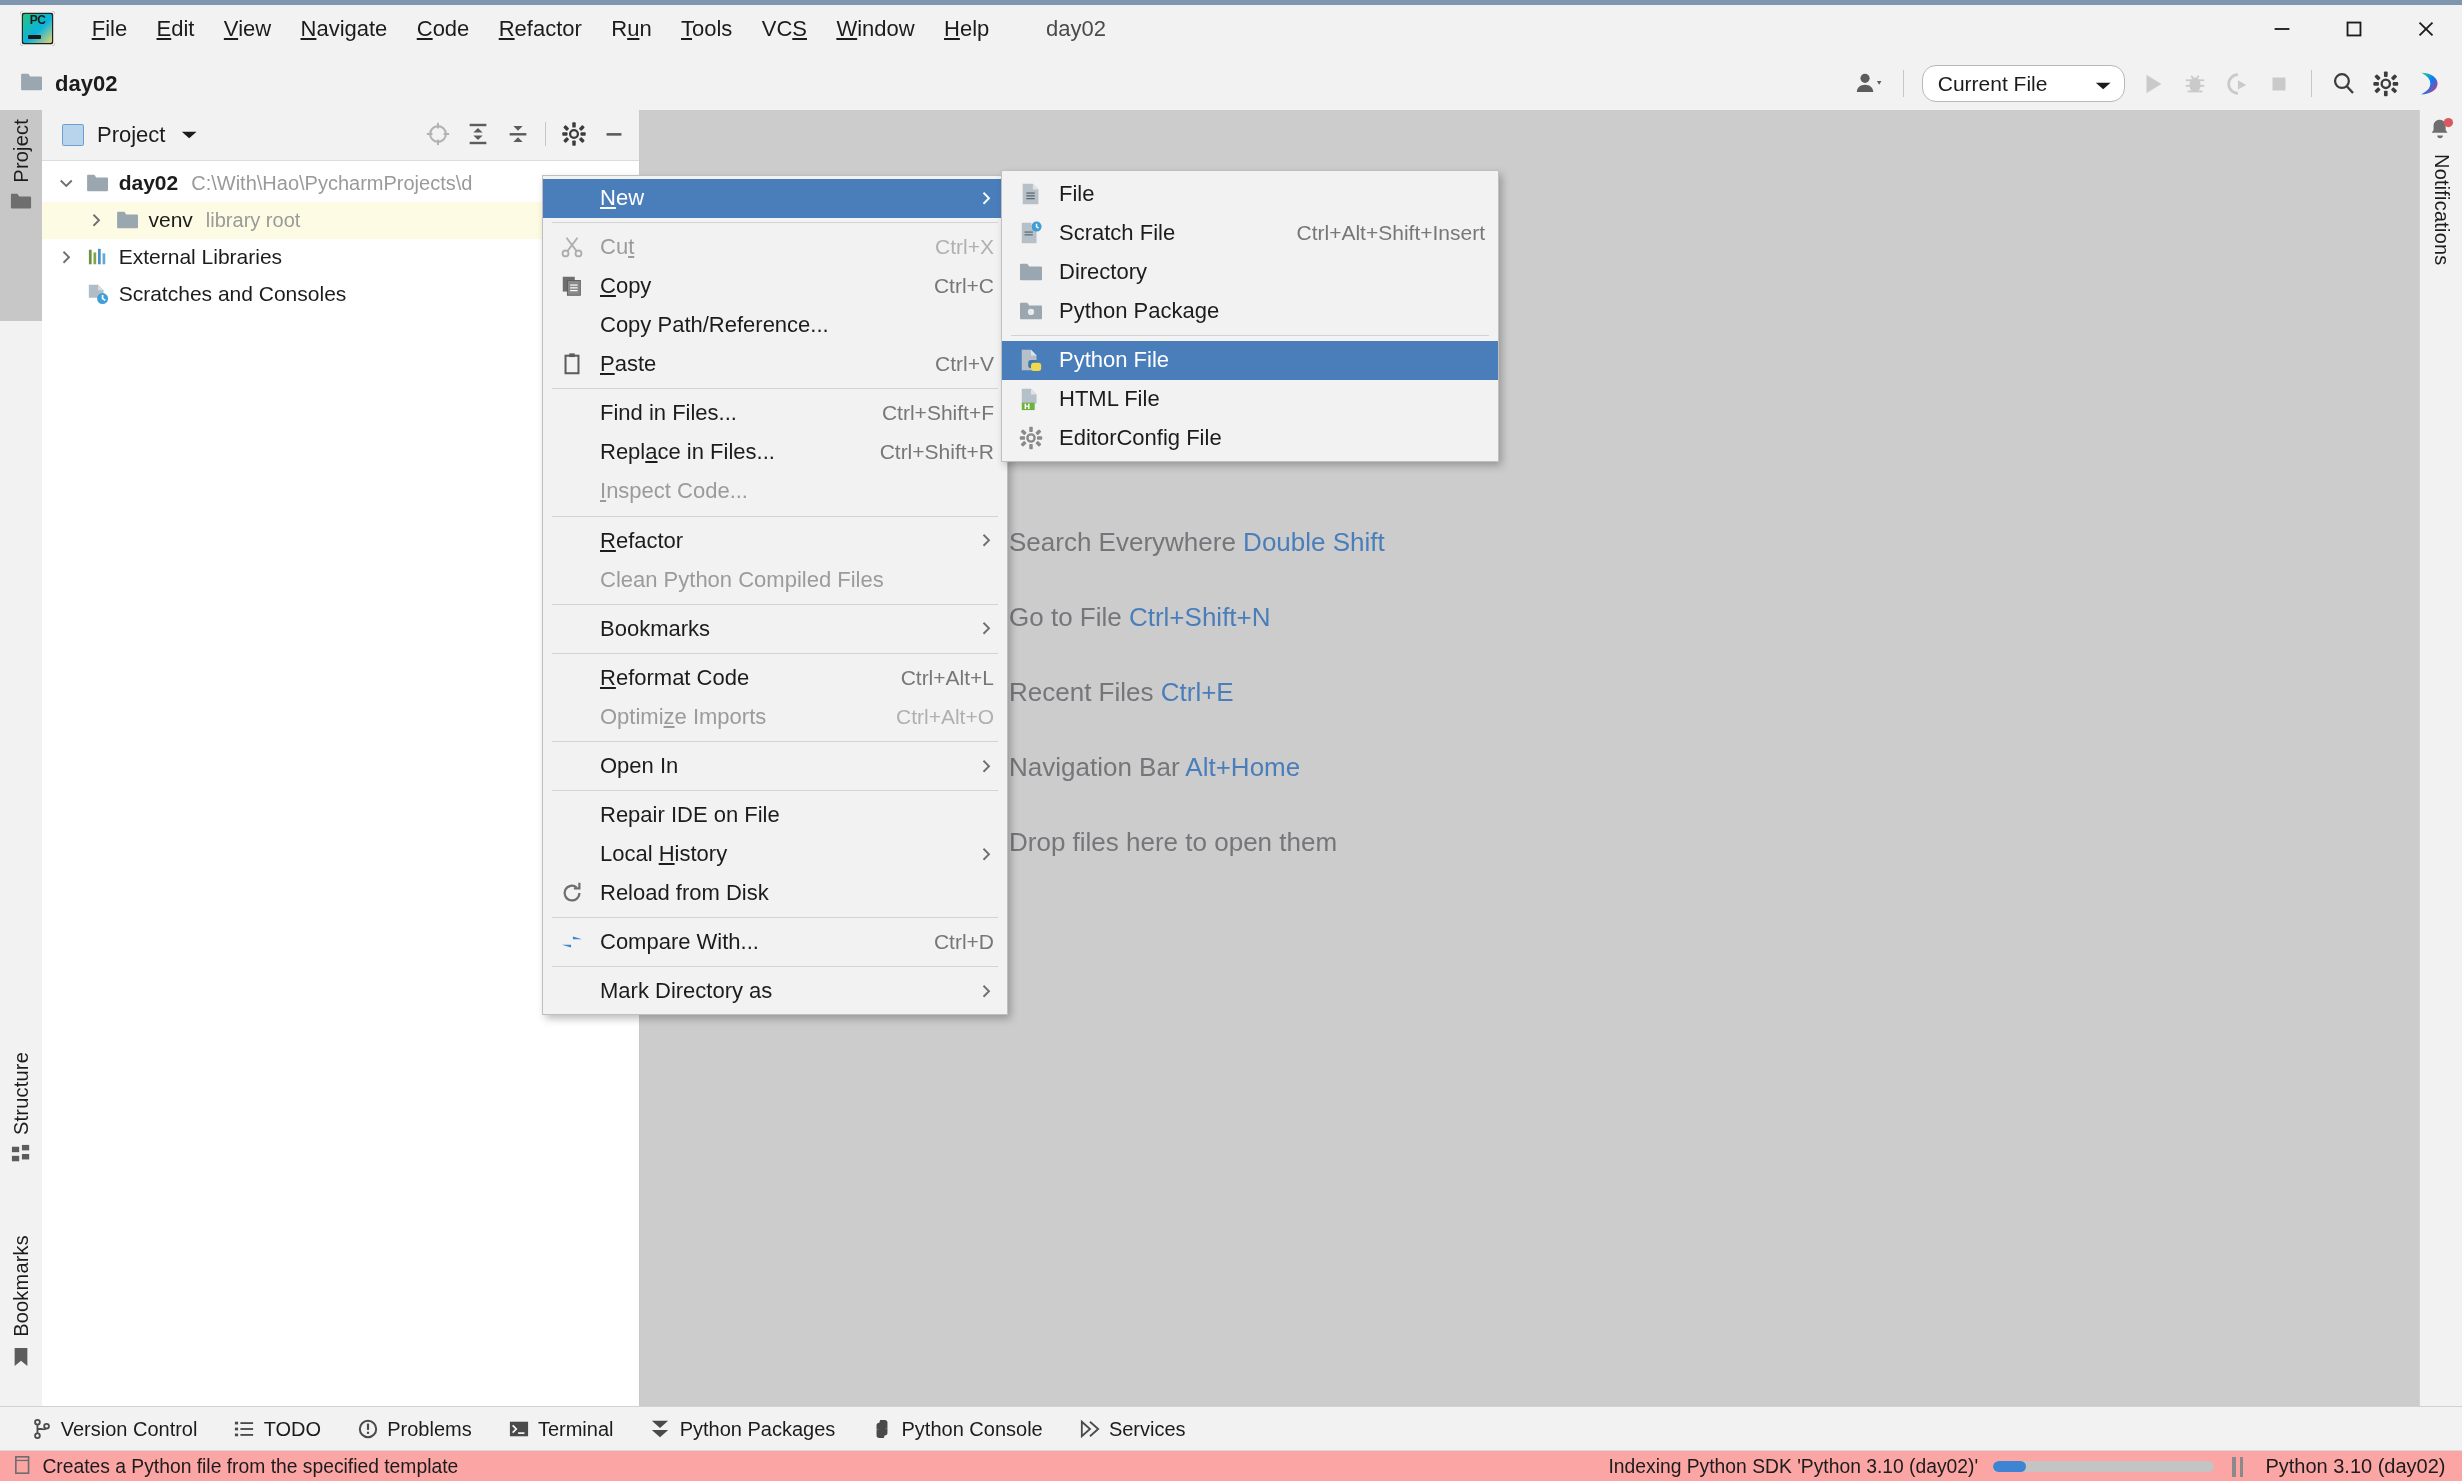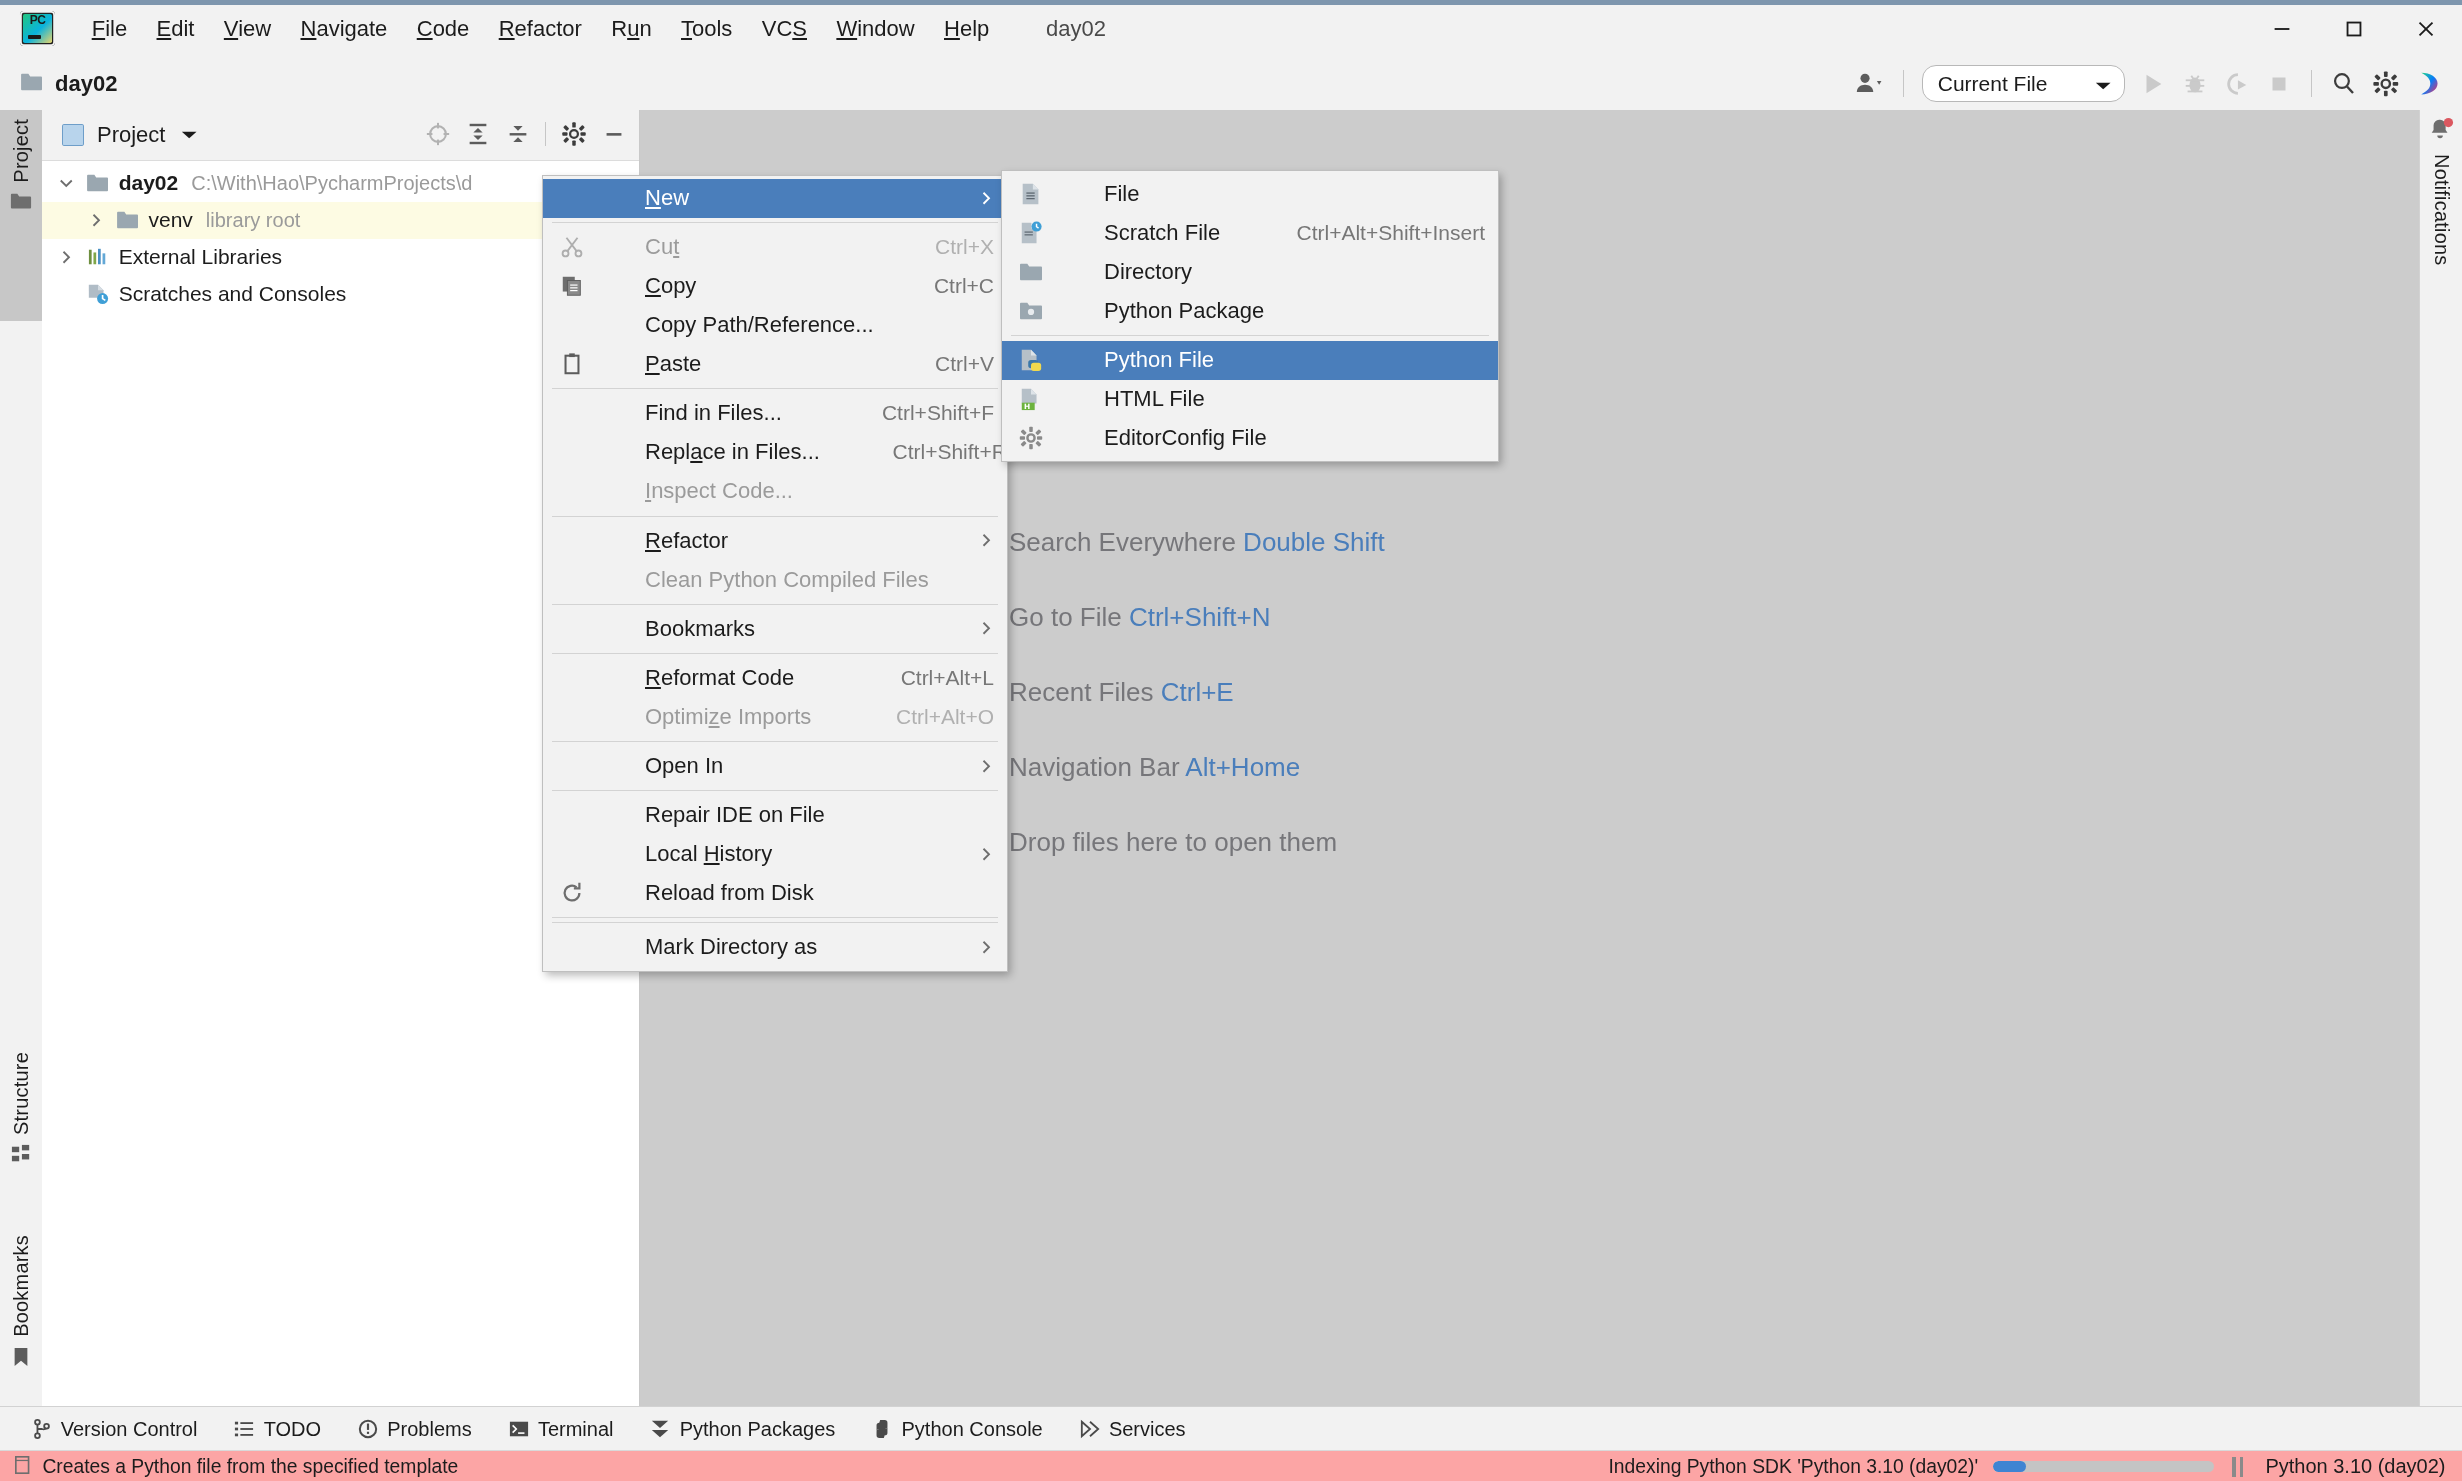--- a/index.html
+++ b/index.html
@@ -136,21 +136,21 @@
   .notif .vtext{margin-top:7.4px;}
 
   
   .ctxmenu{
     position:absolute;left:542px;top:175px;width:464px;
     background:#f2f2f2;border:0.9px solid #bfbfbf;
     box-shadow:2.8px 3.7px 8.3px rgba(0,0,0,.28);
     padding:2.8px 0 3.7px 0;z-index:40;
   }
   .mi{
-    display:flex;align-items:center;height:39px;padding:0 13px 0 0;cursor:default;position:relative;gap:45px;
+    display:flex;align-items:center;height:39px;padding:0 13px 0 0;cursor:default;position:relative;
   }
   .mi .mi-ico{width:57px;display:flex;align-items:center;justify-content:center;flex:0 0 auto;}
   .mi .mi-lbl{font-size:22px;color:#1c1c1c;flex:1 1 auto;white-space:nowrap;}
   .mi .mi-acc{font-size:21px;color:#777777;margin-left:27.6px;white-space:nowrap;}
   .mi .mi-arrow{margin-left:20px;display:flex;align-items:center;}
   .mi.sel{background:#4a7ebb;}
   .mi.sel .mi-lbl,.mi.sel .mi-acc{color:#ffffff;}
   .mi.off .mi-lbl{color:#9b9b9b;}
   .mi.off .mi-acc{color:#b0b0b0;}
   .msep{height:0.9px;background:#d3d3d3;margin:4.6px 9.2px;}
@@ -644,20 +644,32 @@
       <div class="mi">
         <span class="mi-ico">
           <svg width="24" height="24" viewBox="0 0 26 26">
             <path d="M21 13a8 8 0 11-3-6.2" fill="none" stroke="#6e6e6e" stroke-width="2.4"></path>
             <path d="M21 2v6h-6" fill="none" stroke="#6e6e6e" stroke-width="2.4"></path>
           </svg>
         </span>
         <span class="mi-lbl">Reload from Disk</span>
       </div>
       <div class="msep"></div>
+      <div class="mi">
+        <span class="mi-ico">
+          <svg width="24" height="24" viewBox="0 0 26 26">
+            <g fill="#3f84d2">
+              <path d="M2 16h10v3L2 16l10-3z"></path>
+              <path d="M24 10H14V7l10 3-10 3z"></path>
+            </g>
+          </svg>
+        </span>
+        <span class="mi-lbl">Compare With...</span>
+        <span class="mi-acc">Ctrl+D</span>
+      </div>
       <div class="msep"></div>
       <div class="mi">
         <span class="mi-ico"></span>
         <span class="mi-lbl">Mark Directory as</span>
         <span class="mi-arrow">
           <svg width="16.5" height="16.5" viewBox="0 0 18 18">
             <path d="M6 3l6 6-6 6" stroke="#6e6e6e" stroke-width="2" fill="none"></path>
           </svg>
         </span>
       </div>

